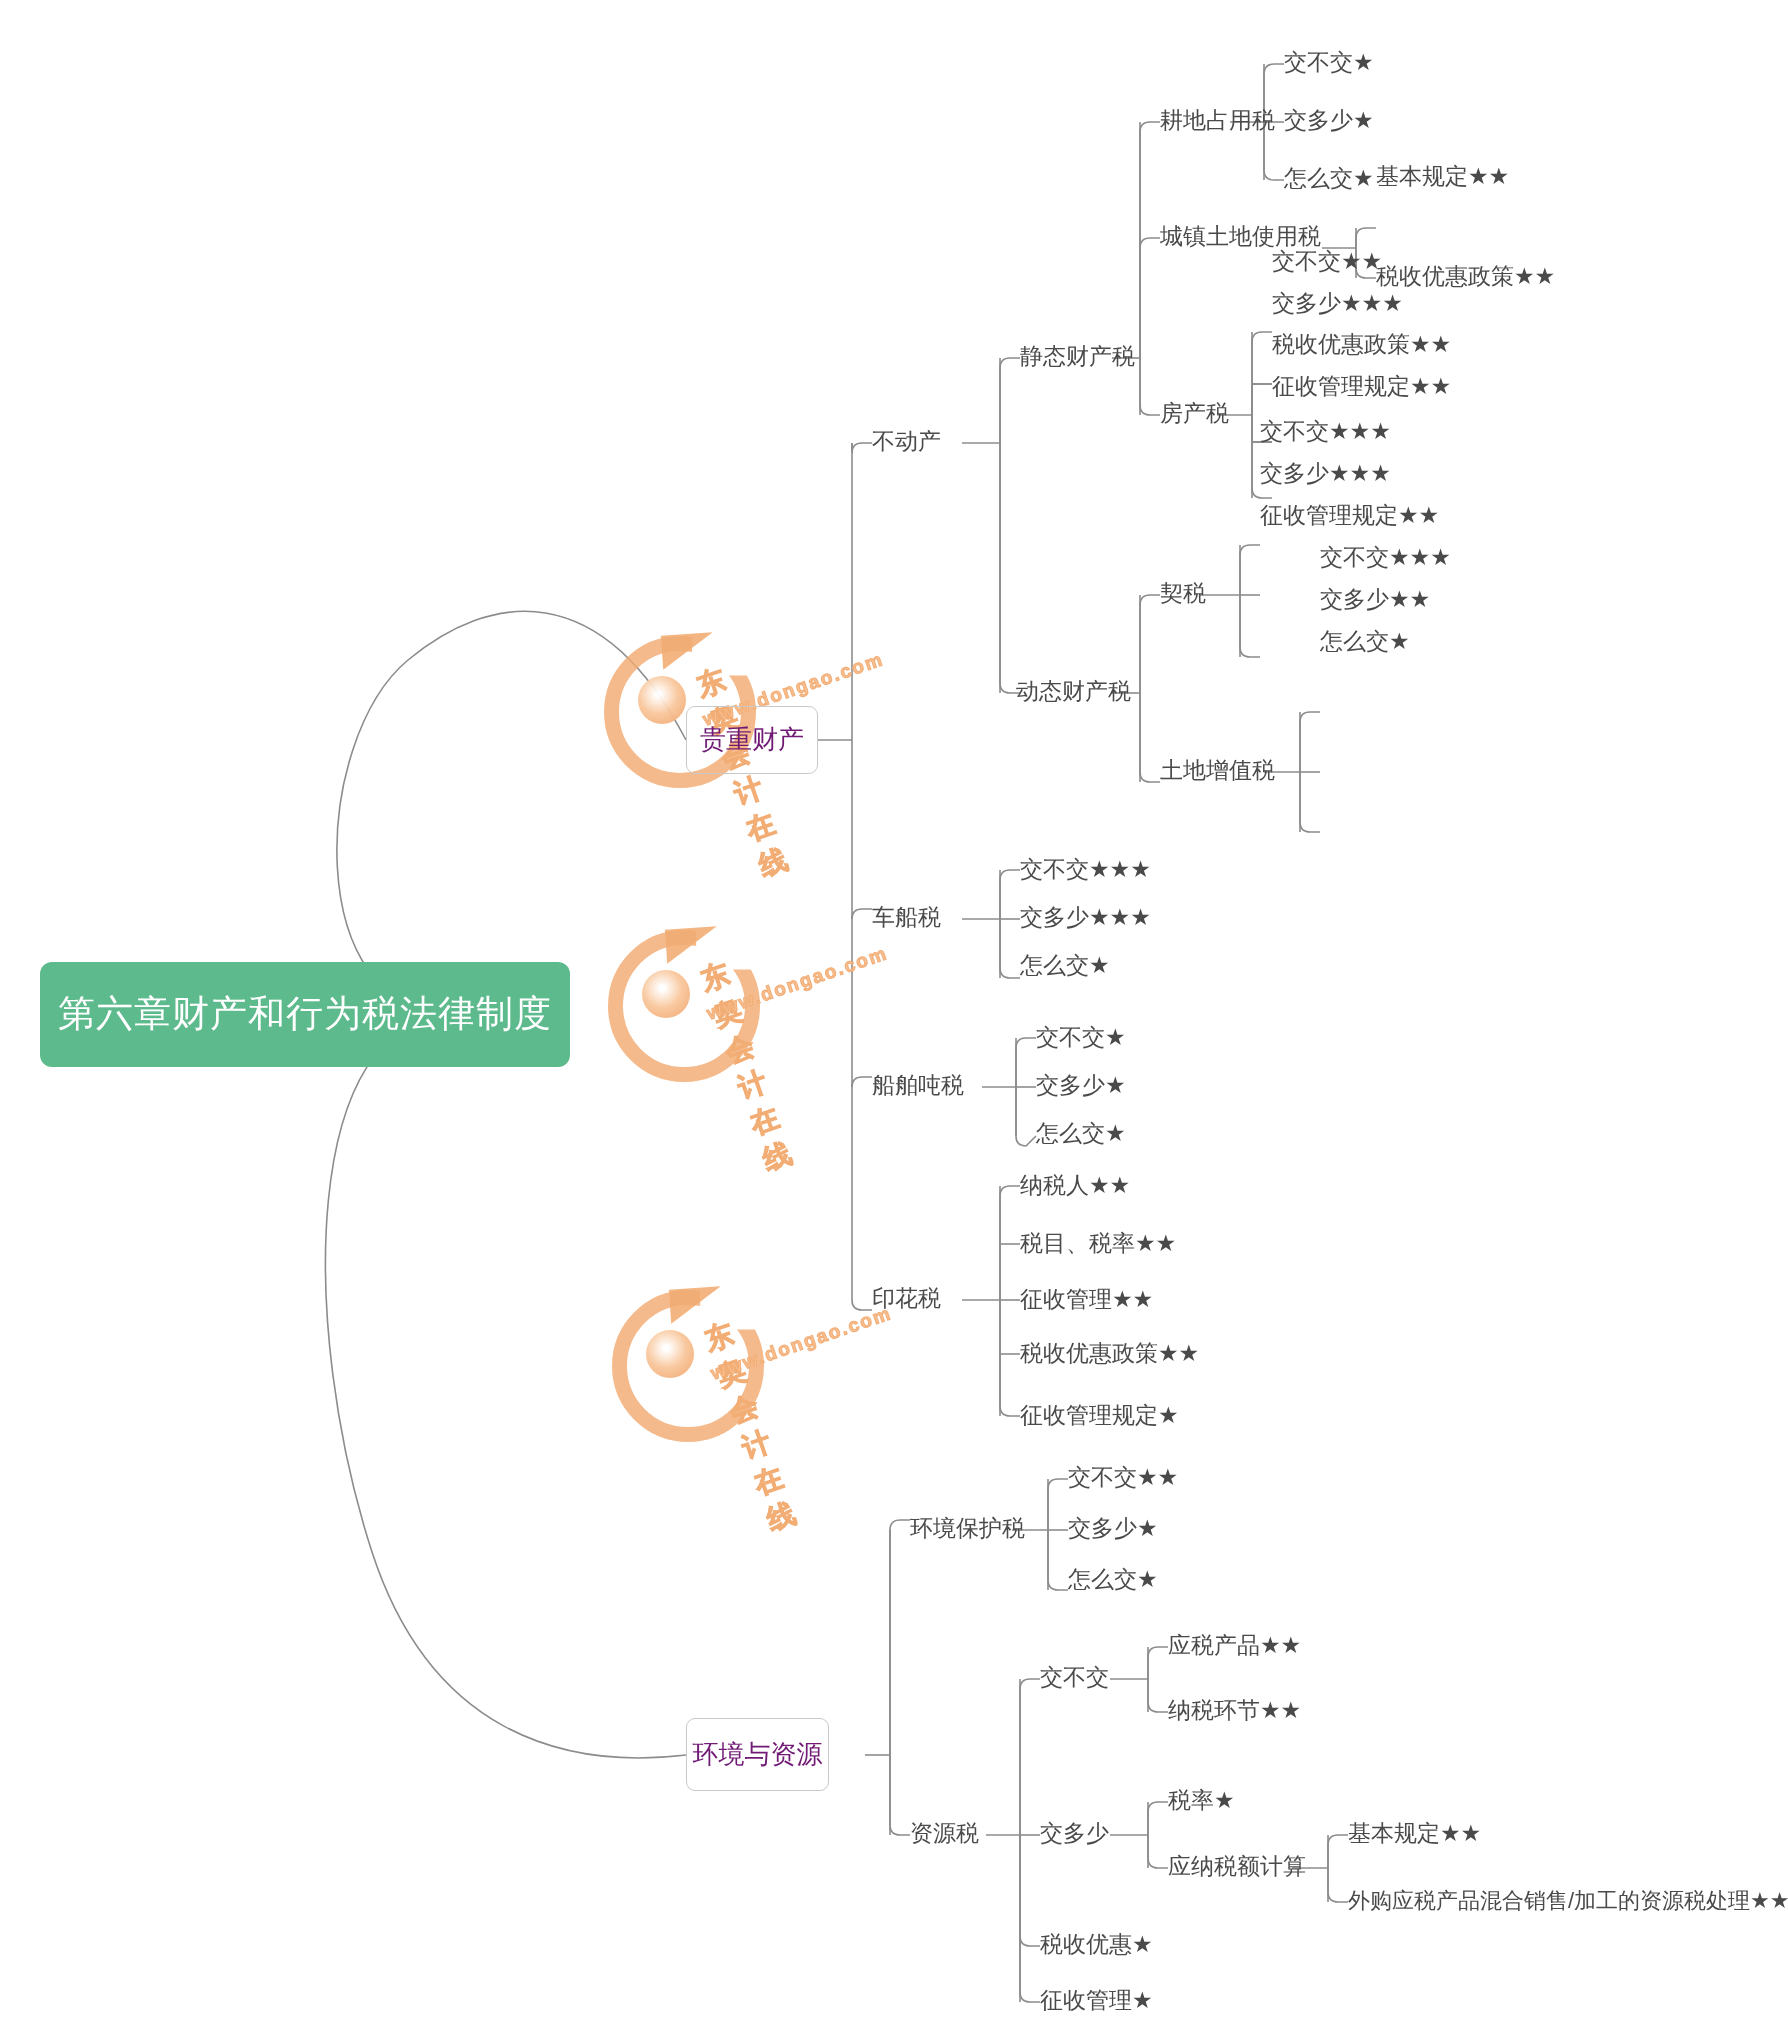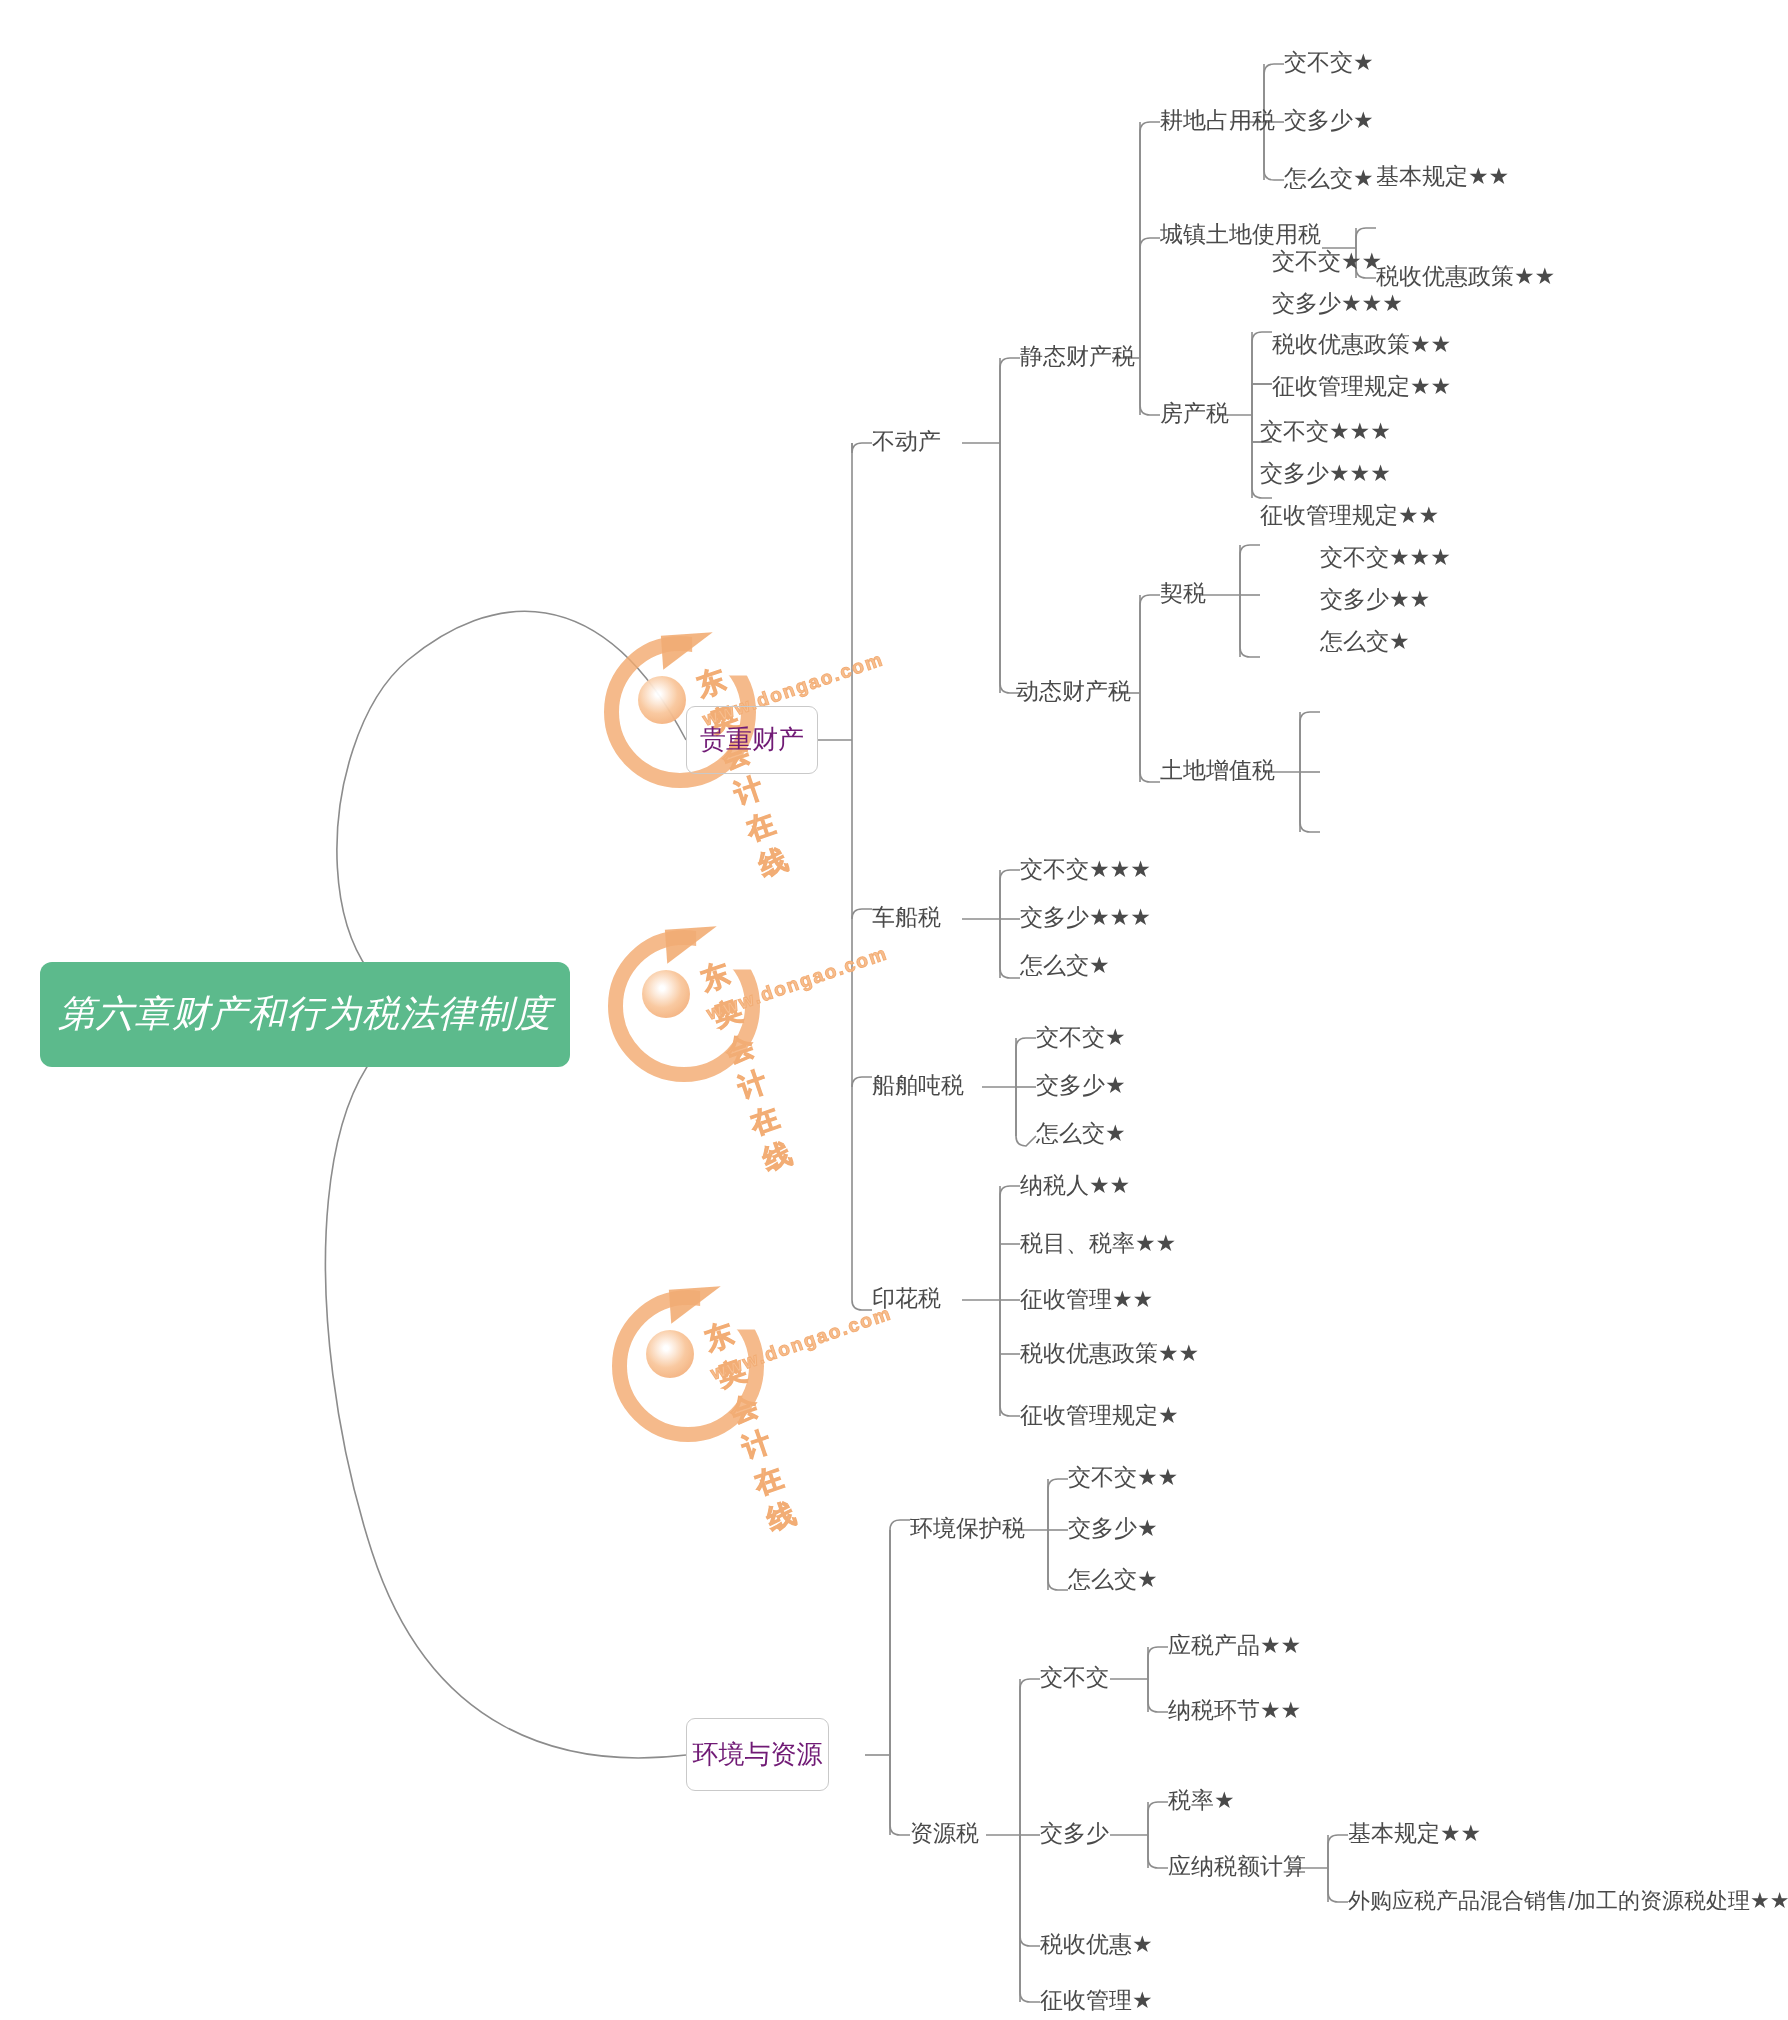--- a/index.html
+++ b/index.html
@@ -202,36 +202,36 @@
   <div class="wm" style="left:612px;top:1290px;">
     <div class="mark">
       <div class="ring"></div>
         <div class="beak"></div>
         <div class="dot"></div>
     </div>
     <div class="txt1">东奥会计在线</div>
     <div class="txt2">www.dongao.com</div>
   </div>
 
-  <div class="node root" style="left:40px;top:962px;width:530px;height:105px;font-style:italic;">第六章财产和行为税法律制度</div>
+  <div class="node root" style="left:40px;top:962px;width:530px;height:105px;">第六章财产和行为税法律制度</div>
 
   <div class="node boxed" style="left:686px;top:706px;width:132px;height:68px;">贵重财产</div>
 
   <div class="node boxed" style="left:686px;top:1718px;width:143px;height:73px;">环境与资源</div>
 
   <div class="node txt" style="left:872px;top:430px;">不动产</div>
   <div class="node txt" style="left:1020px;top:345px;">静态财产税</div>
   <div class="node txt" style="left:1016px;top:680px;">动态财产税</div>
 
   <div class="node txt" style="left:1160px;top:109px;">耕地占用税</div>
   <div class="node txt" style="left:1284px;top:51px;">交不交★</div>
   <div class="node txt" style="left:1284px;top:109px;">交多少★</div>
   <div class="node txt" style="left:1284px;top:167px;">怎么交★</div>
 
-  <div class="node txt" style="left:1160px;top:225px;font-family:Liberation Mono, monospace;">城镇土地使用税</div>
+  <div class="node txt" style="left:1160px;top:225px;">城镇土地使用税</div>
   <div class="node txt" style="left:1376px;top:165px;">基本规定★★</div>
   <div class="node txt" style="left:1376px;top:265px;">税收优惠政策★★</div>
 
   <div class="node txt" style="left:1160px;top:402px;font-family:Liberation Serif, serif;">房产税</div>
   <div class="node txt" style="left:1272px;top:250px;">交不交★★</div>
   <div class="node txt" style="left:1272px;top:292px;">交多少★★★</div>
   <div class="node txt" style="left:1272px;top:333px;">税收优惠政策★★</div>
   <div class="node txt" style="left:1272px;top:375px;">征收管理规定★★</div>
 
   <div class="node txt" style="left:1160px;top:582px;">契税</div>

